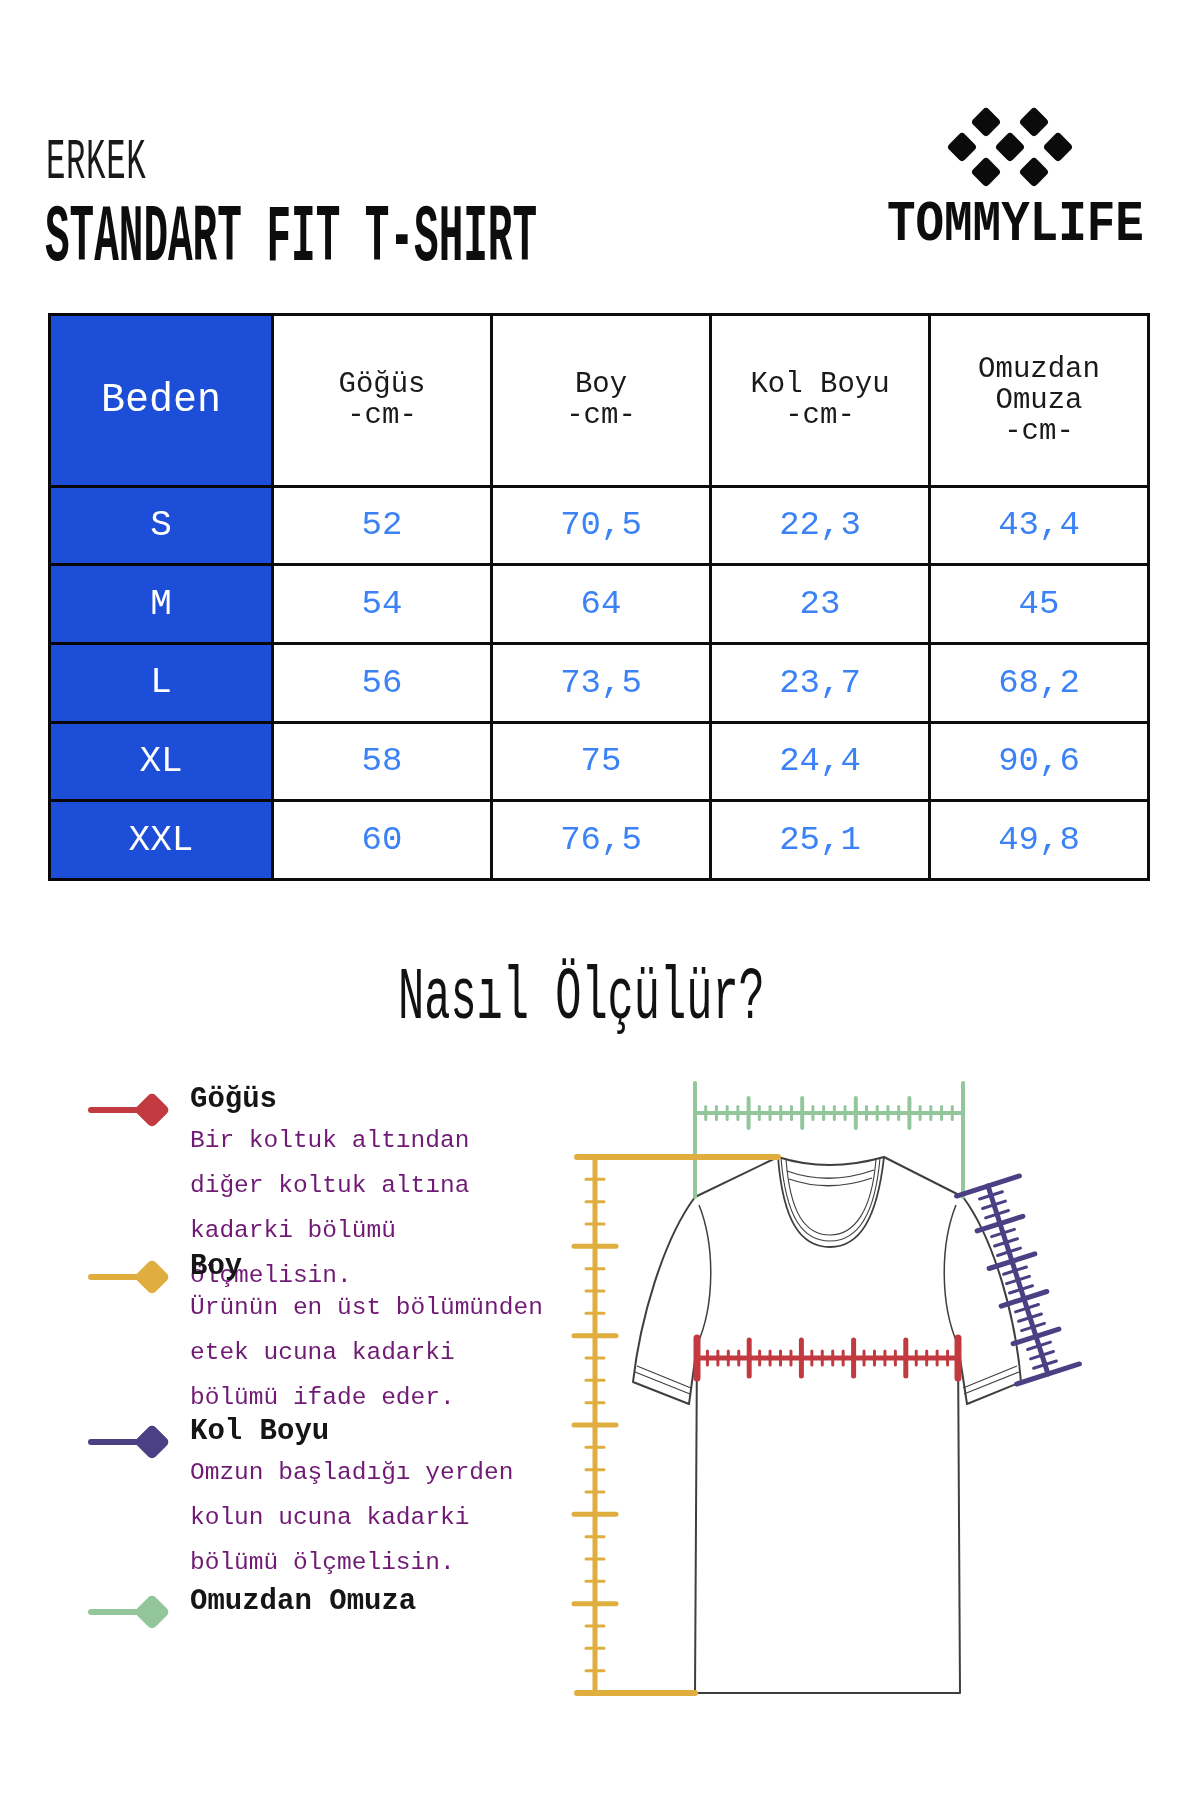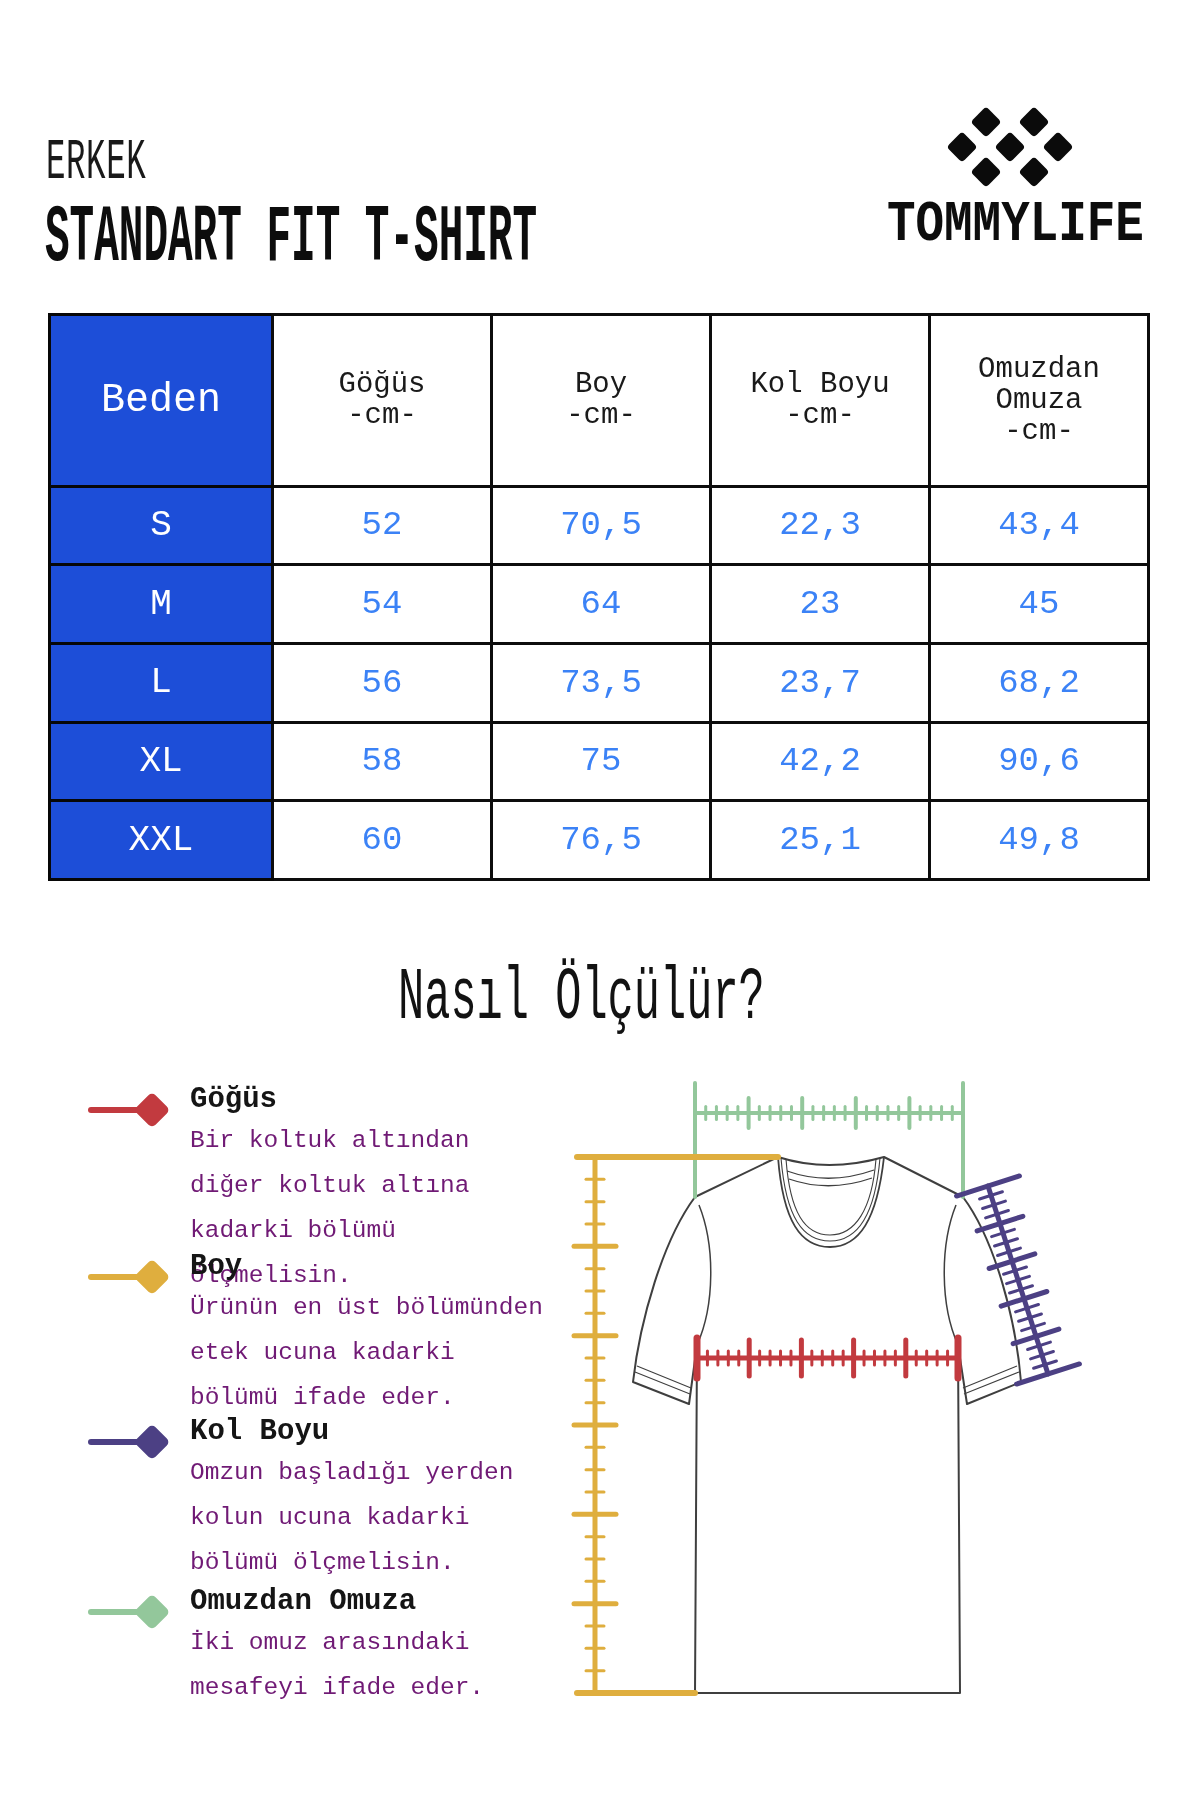--- a/index.html
+++ b/index.html
@@ -101,21 +101,21 @@
       <td class="dark size-cell">L</td>
       <td class="val-cell">56</td>
       <td class="val-cell">73,5</td>
       <td class="val-cell">23,7</td>
       <td class="val-cell">68,2</td>
     </tr>
     <tr>
       <td class="dark size-cell">XL</td>
       <td class="val-cell">58</td>
       <td class="val-cell">75</td>
-      <td class="val-cell">42,2</td>
+      <td class="val-cell">24,4</td>
       <td class="val-cell">90,6</td>
     </tr>
     <tr>
       <td class="dark size-cell">XXL</td>
       <td class="val-cell">60</td>
       <td class="val-cell">76,5</td>
       <td class="val-cell">25,1</td>
       <td class="val-cell">49,8</td>
     </tr>
   </tbody>
@@ -156,21 +156,20 @@
     </div>
   </div>
 
   <div class="legend-item" style="top:1584px">
     <span class="marker">
       <span class="mline" style="background: rgb(147, 199, 155);"></span>
       <span class="mdiamond" style="background: rgb(147, 199, 155);"></span>
     </span>
     <div class="legend-text">
       <div class="legend-label">Omuzdan Omuza</div>
-      <div class="legend-desc">İki omuz arasındaki mesafeyi ifade eder.</div>
     </div>
   </div>
 
   <svg class="overlay" id="diagram-svg" viewBox="0 0 1200 1800">
     <g id="shirt" fill="none" stroke="#3f3f3f" stroke-width="2" stroke-linejoin="round">
       <path fill="#ffffff" d="M695,1197 L778,1157 Q828,1173 884,1157 L963,1197
                C995,1240 1016,1320 1021,1382 L967,1404 L958,1345 L960,1693
                L695,1693 L697,1345 L689,1404 L633,1382
                C640,1320 663,1240 695,1197 Z"></path>
       <path stroke-width="1.8" d="M778,1157 C783,1222 801,1247 830,1247 C859,1247 877,1220 884,1157"></path>

